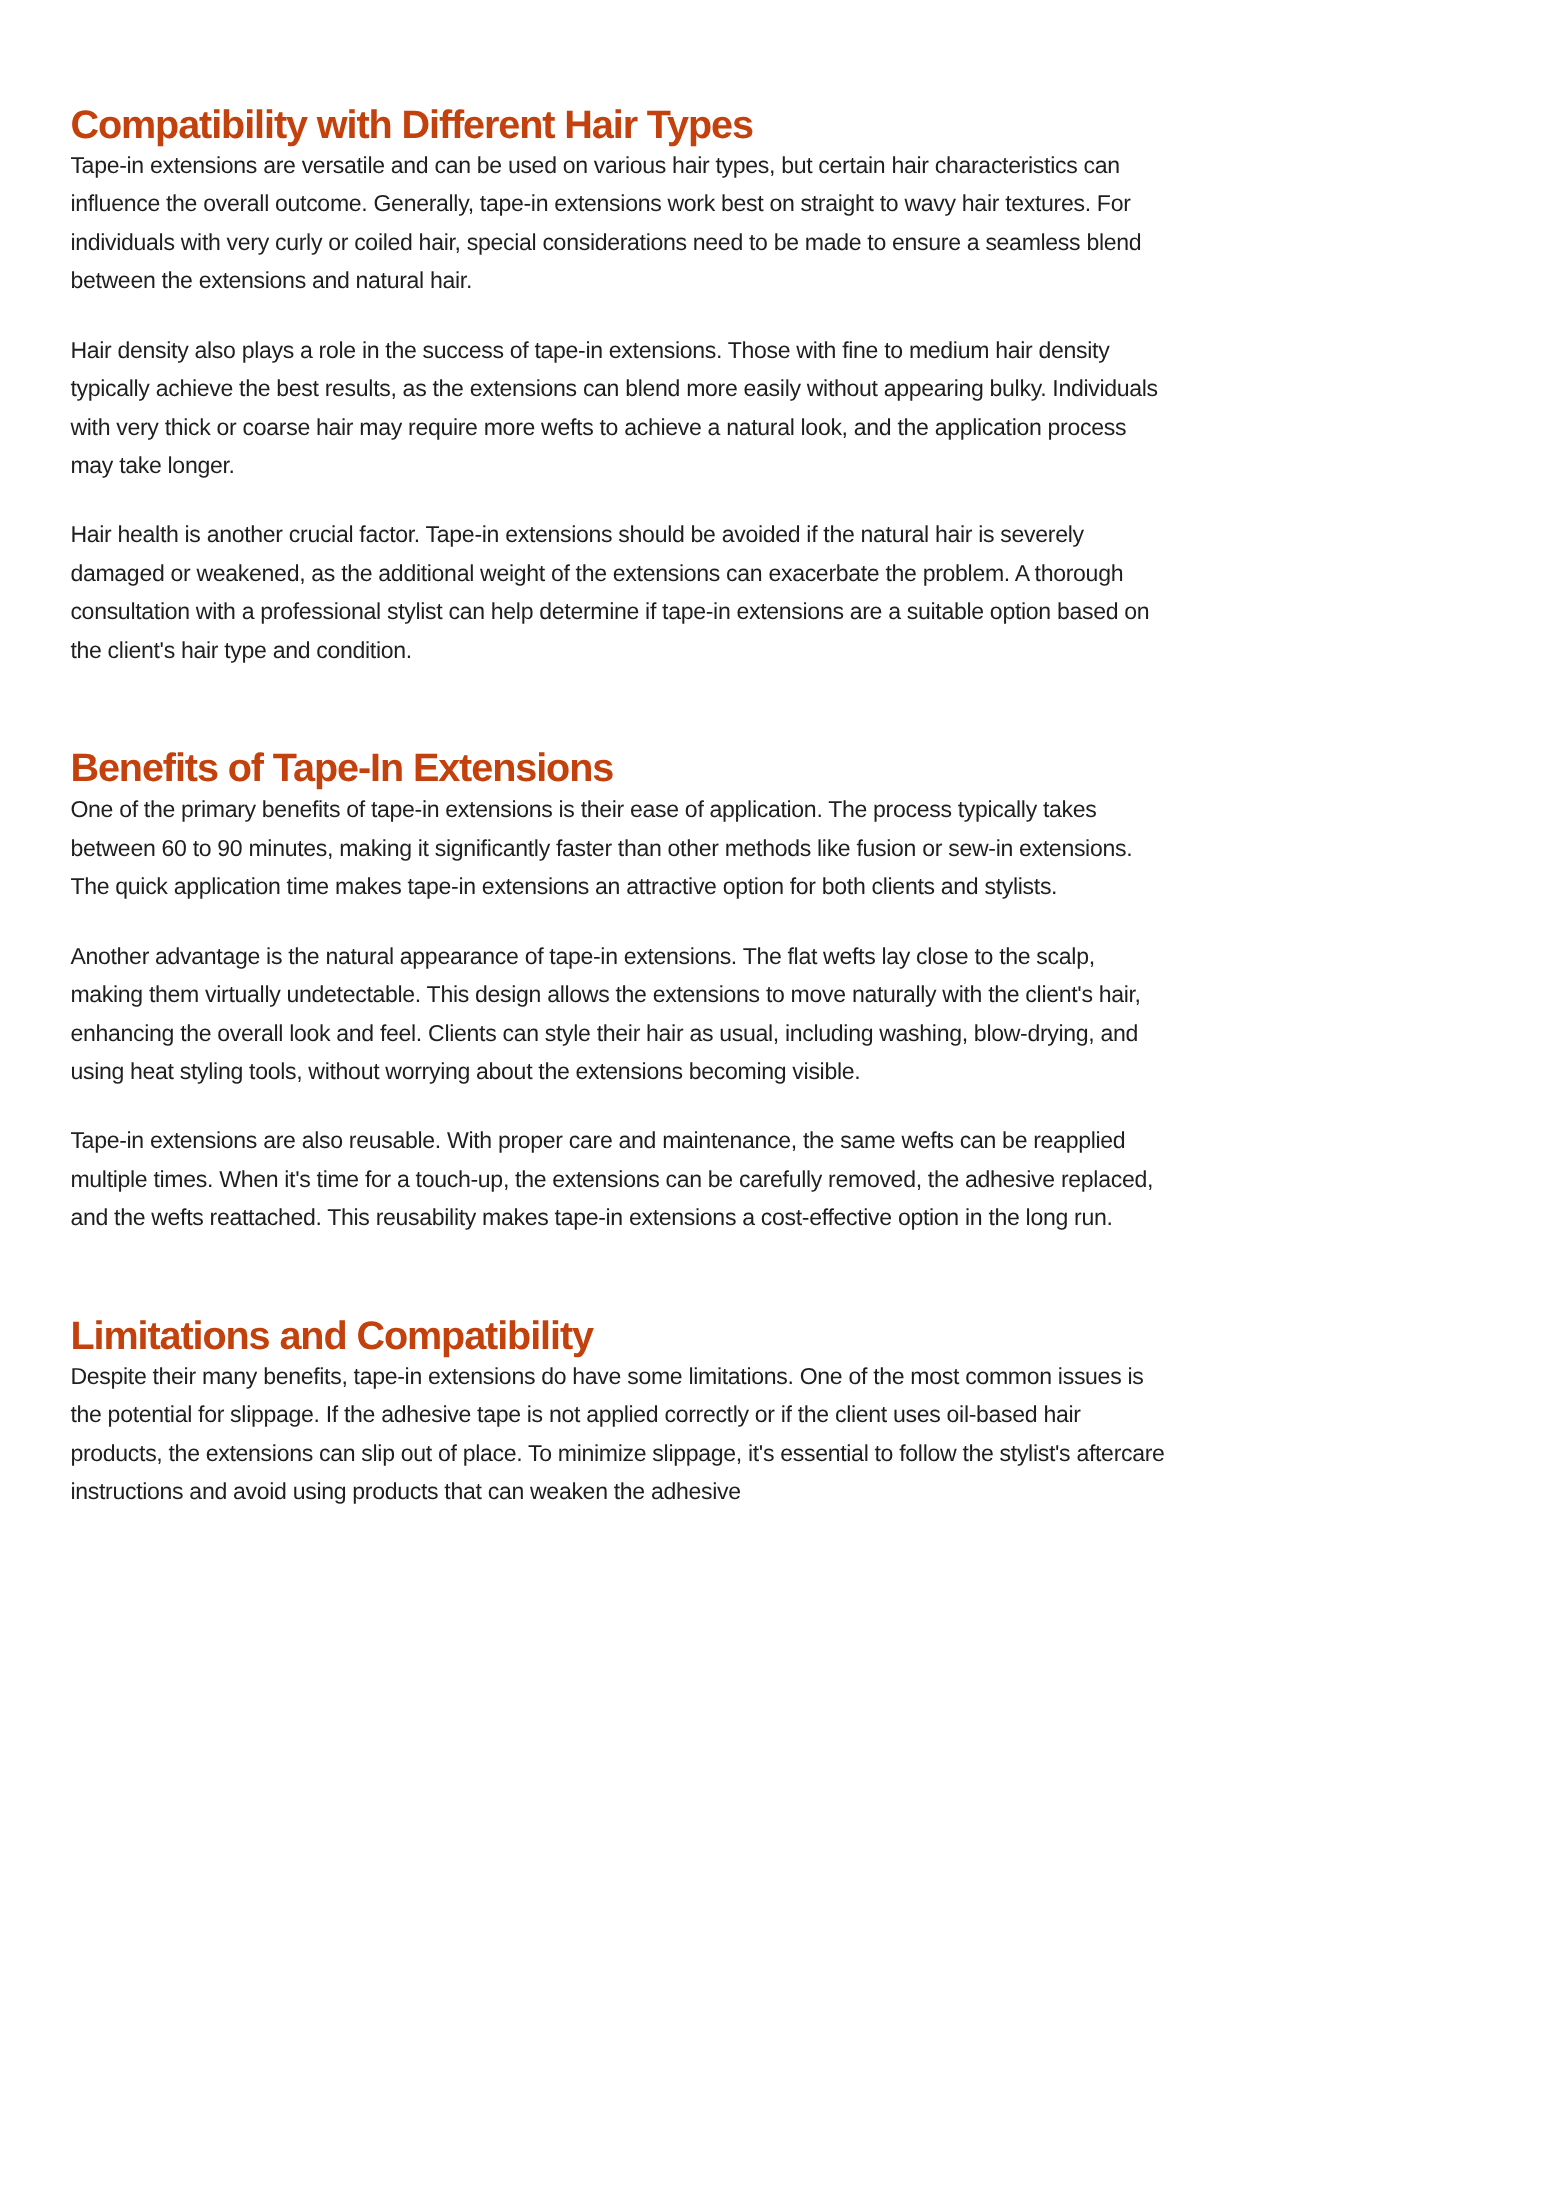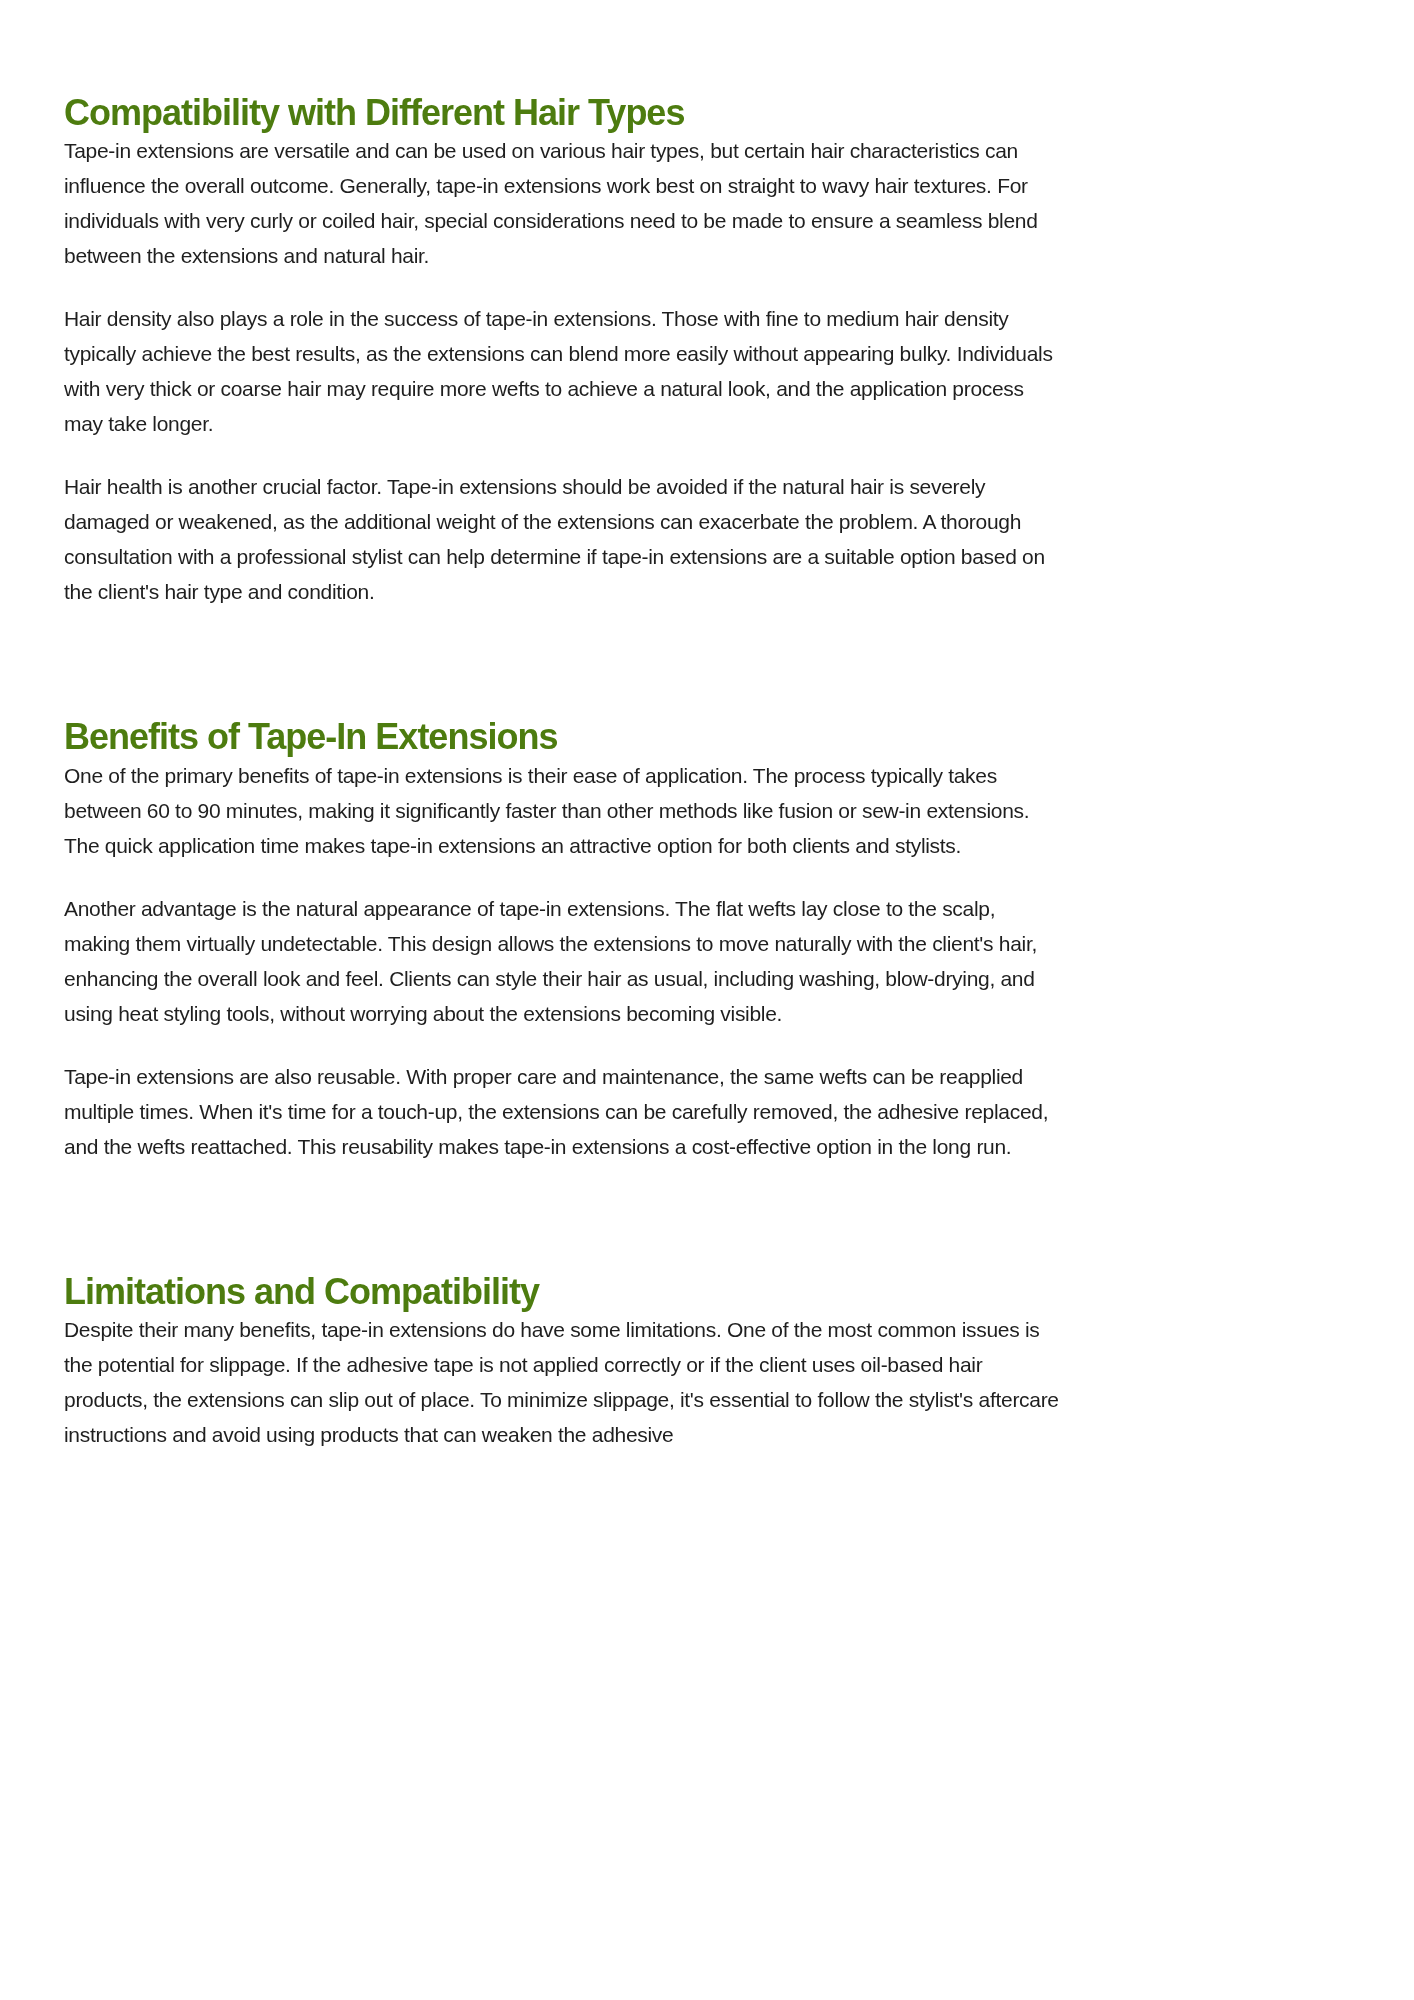--- a/index.html
+++ b/index.html
@@ -20,24 +20,24 @@
     min-height: 2000px;
     padding: 92px 64px 120px 64px;
     background: #ffffff;
   }
   h2.section-heading {
     margin: 0;
     font-size: 36px;
     line-height: 1.15;
     font-weight: 700;
     letter-spacing: -1px;
-    color: #4d7c0f;
+    color: #c2410c;
   }
   section + section h2.section-heading {
-    margin-top: 107px;
+    margin-top: 68px;
   }
   p.body-paragraph {
     margin: 0;
     max-width: 1000px;
     font-size: 21px;
     line-height: 35px;
     letter-spacing: -0.3px;
     color: #1f1f1f;
   }
   h2.section-heading + p.body-paragraph {

